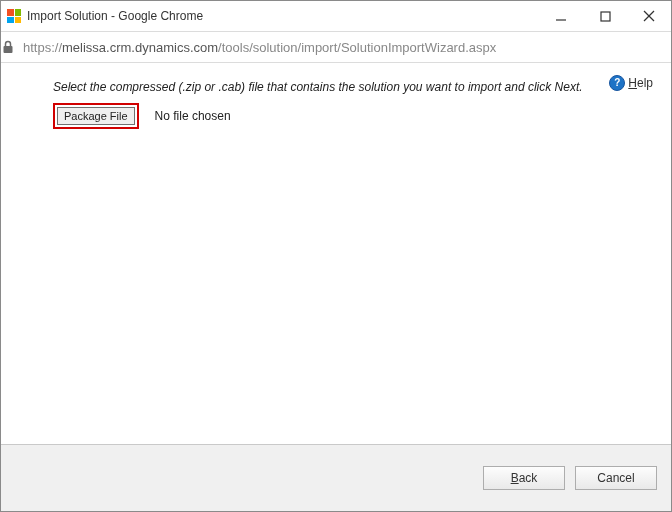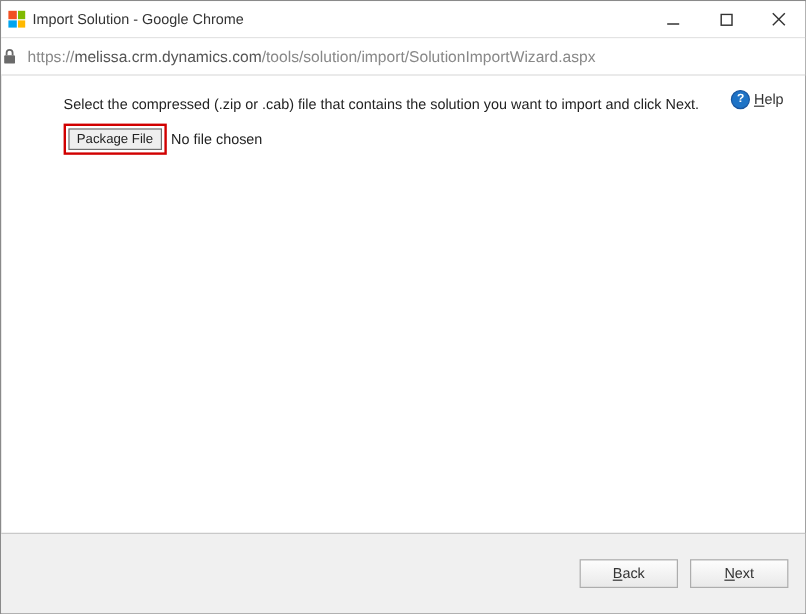--- a/index.html
+++ b/index.html
@@ -115,40 +115,41 @@
     font-weight:bold;
     margin-right:3px;
   }
   .help-link .u { text-decoration: underline; }
   .instruction {
     margin: 6px 0 8px 26px;
     max-width: 540px;
     color: #222;
     font-size: 12px;
     line-height: 1.35;
+    font-style: italic;
   }
   .file-row {
     margin: 4px 0 0 26px;
     display: flex;
     align-items: center;
   }
   .choose-file-highlight {
     border: 2px solid #d10000;
     padding: 2px;
     display: inline-flex;
   }
   .choose-file-btn {
     font-size: 11px;
     padding: 2px 6px;
     background: #efefef;
     border: 1px solid #707070;
     color: #222;
   }
   .no-file {
-    margin-left: 4px;
+    margin-left: 16px;
     font-size: 12px;
     color: #222;
   }
   .button-bar {
     height: 42px;
     border-top: 1px solid #c9c9c9;
     background: #f0f0f0;
     display: flex;
     justify-content: flex-end;
     align-items: center;
@@ -228,18 +229,16 @@
         <button class="choose-file-btn">Package File</button>
       </span>
       <span class="no-file">No file chosen</span>
     </div>
   </div>
 
   <div class="button-bar">
     <button class="wiz-btn">
       <span><span class="mnemonic">B</span><span>ack</span></span>
     </button>
-    <button class="wiz-btn">
-      <span><span class="mnemonic">N</span><span>ext</span></span>
-    </button>
+    <button class="wiz-btn">Cancel</button>
   </div>
 
 </div>
 
 </body></html>

